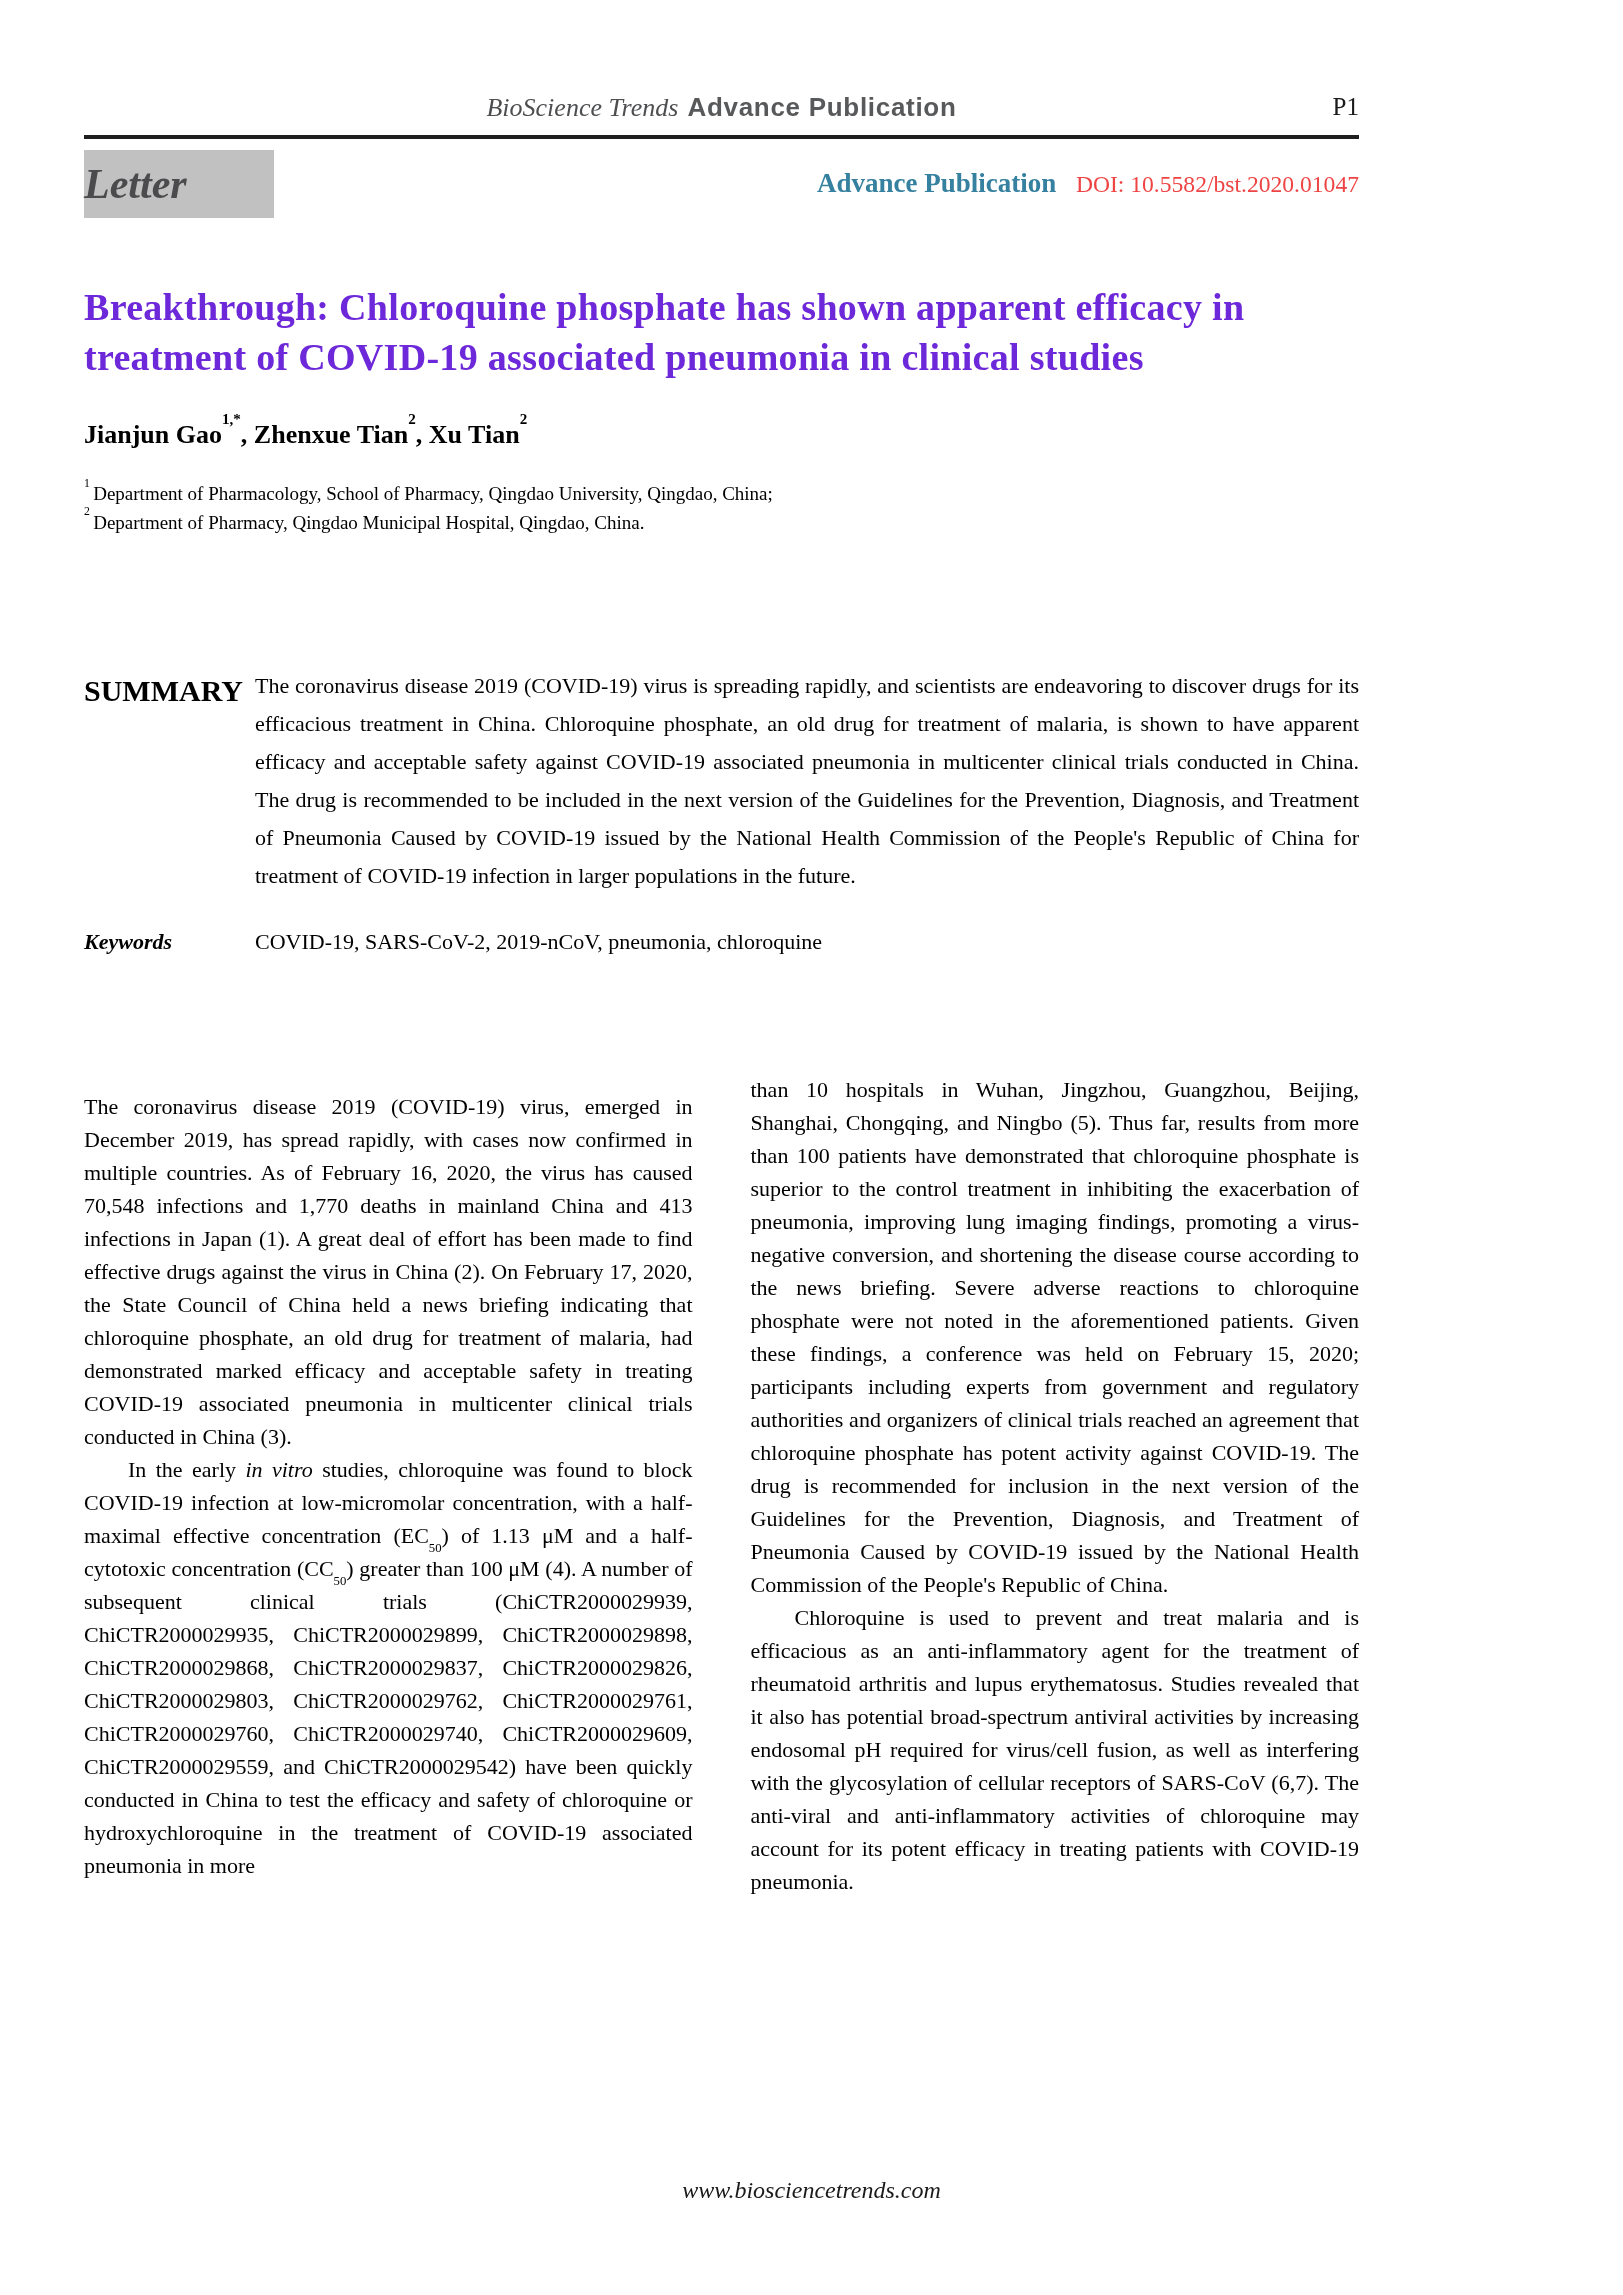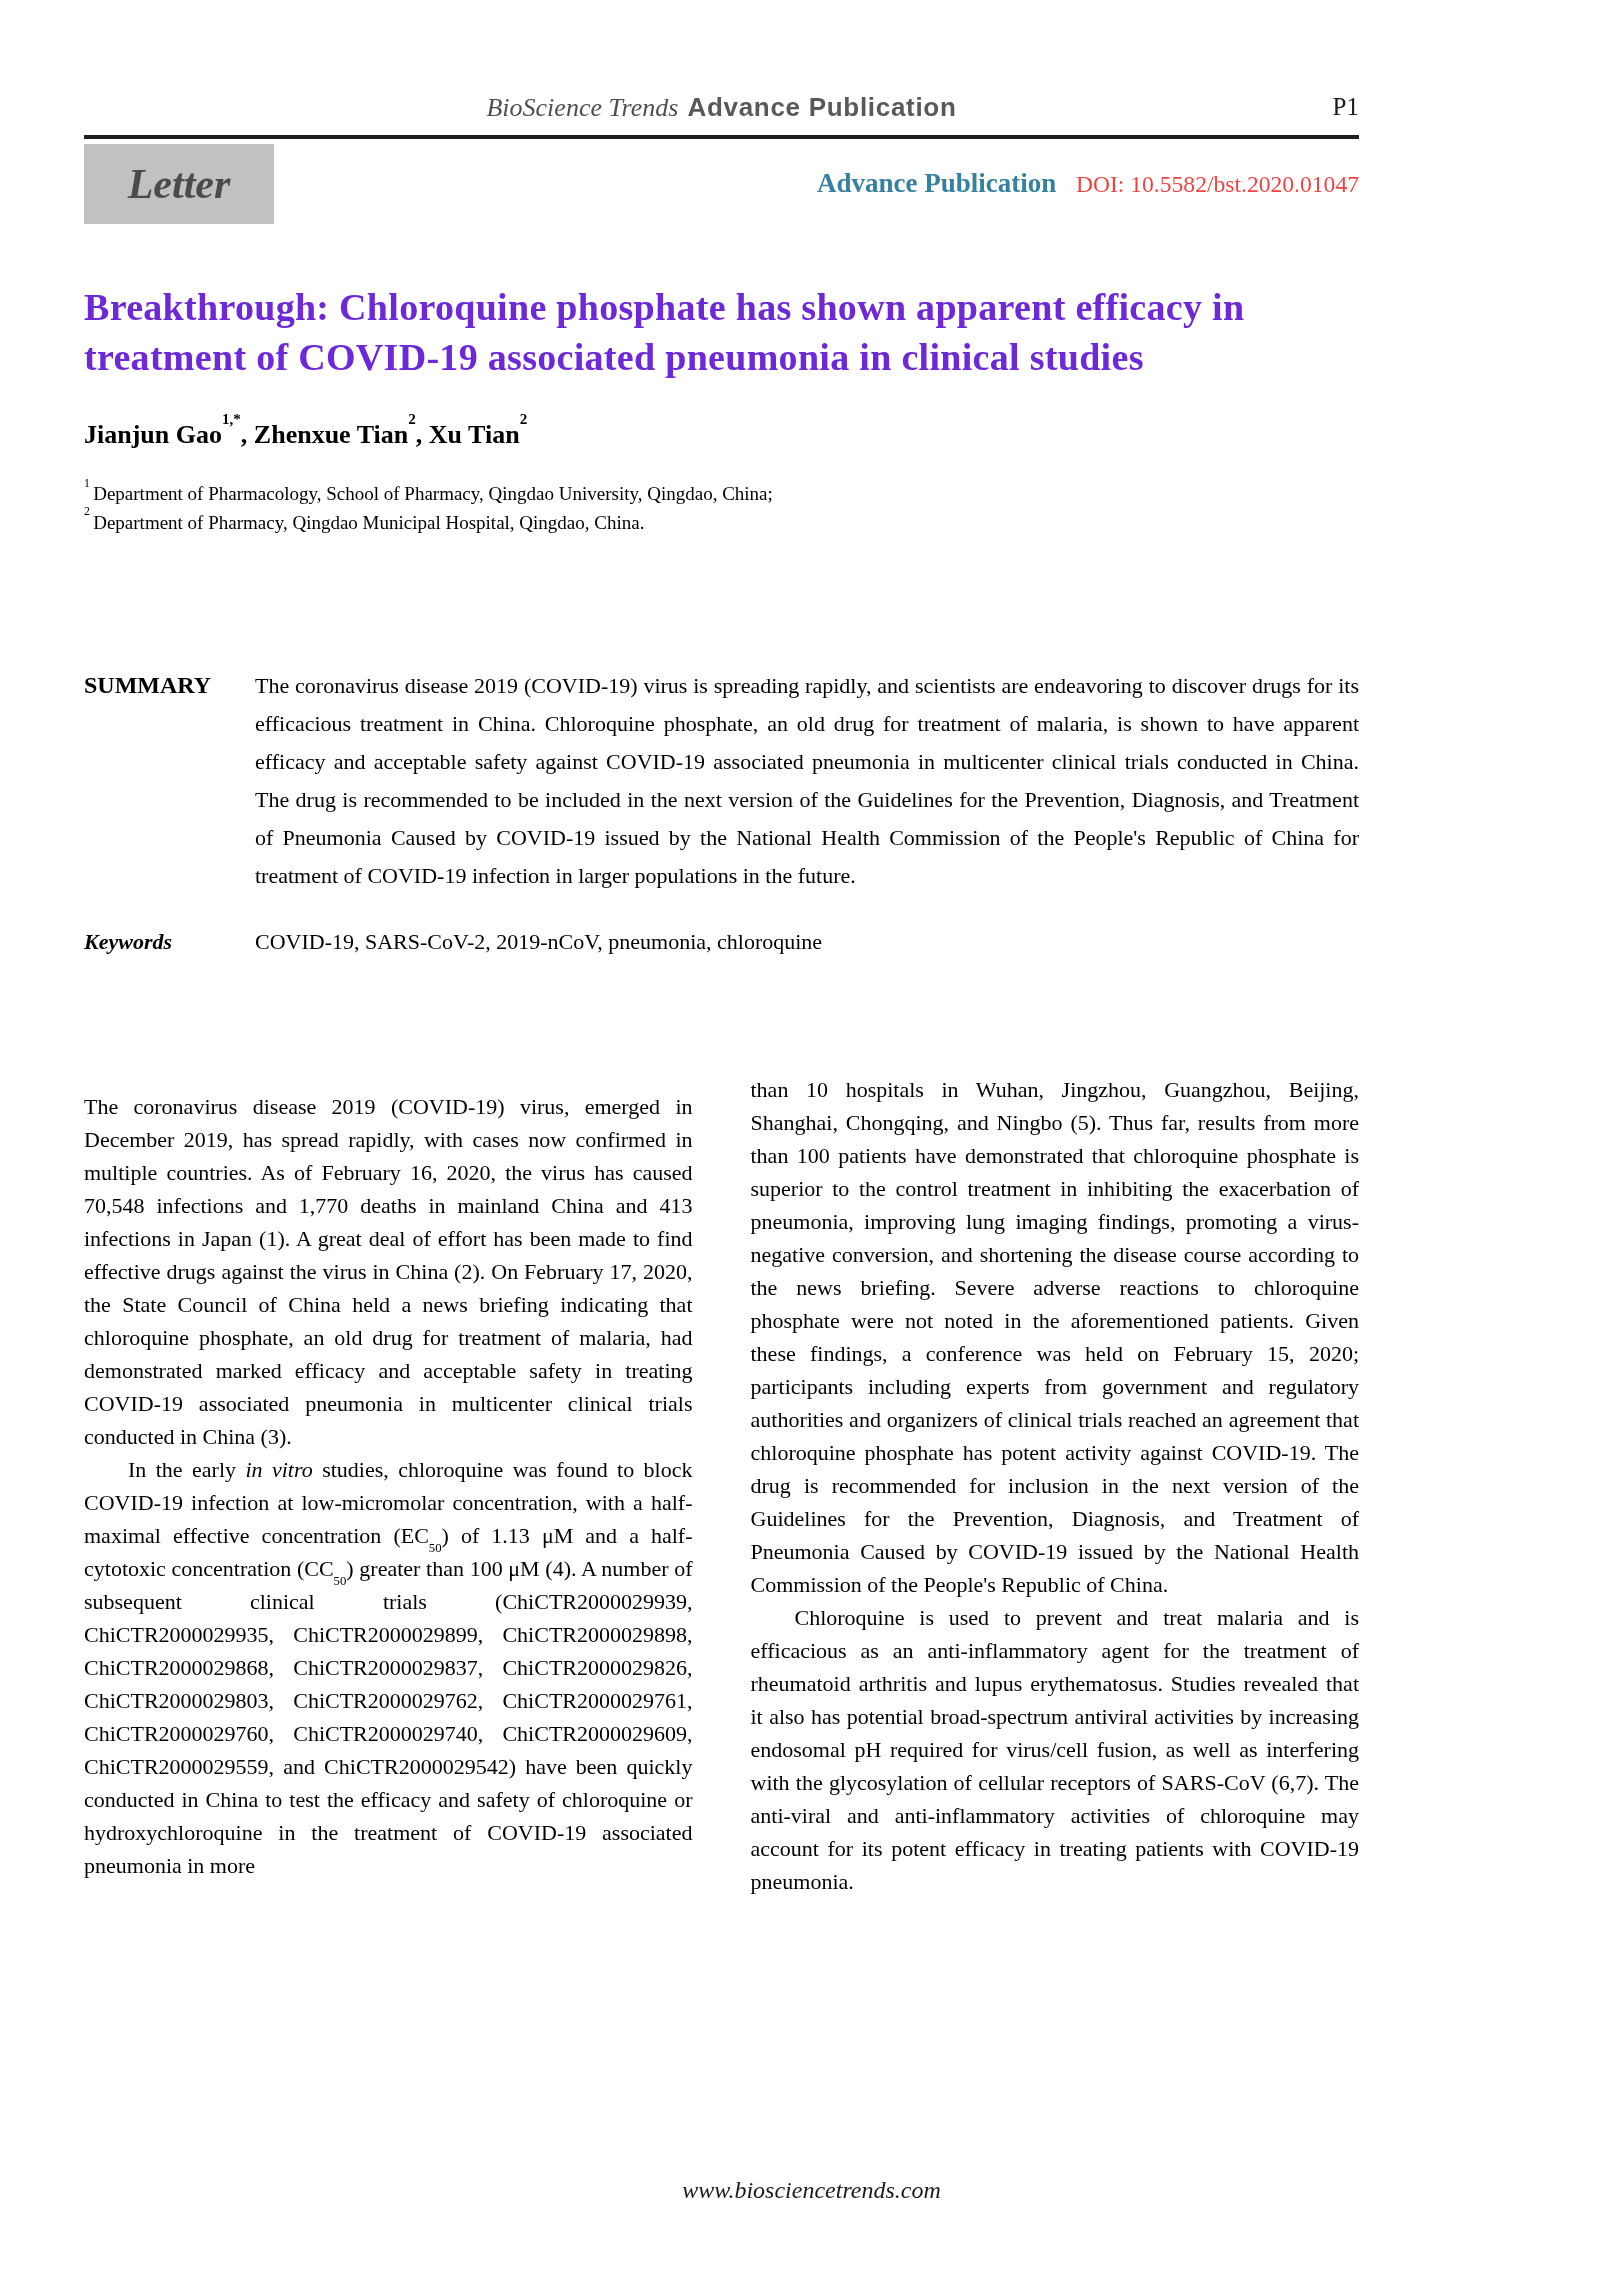--- a/index.html
+++ b/index.html
@@ -55,25 +55,24 @@
   
   .badge-row {
     margin-top: 10.5px;
     display: flex;
     align-items: center;
     justify-content: space-between;
     height: 68px;
   }
   .badge {
     width: 190px;
-    height: 80px;
+    height: 68px;
     background: #c1c1c2;
     display: flex;
     align-items: center;
-    justify-content: center;
   }
   .badge-label {
     font-style: italic;
     font-weight: 700;
     font-size: 42px;
     color: #4b4b4d;
   }
   .status-doi {
     display: flex;
     align-items: baseline;
@@ -125,21 +124,21 @@
   }
 
   
   .summary {
     margin-top: 130px;
     display: grid;
     grid-template-columns: 171px 1fr;
     align-items: start;
   }
   .summary-label {
-    font-size: 24px;
+    font-size: 30px;
     font-weight: 700;
     line-height: 1.58;
   }
   .summary-text {
     margin: 0;
     font-size: 22px;
     line-height: 1.72;
     text-align: justify;
   }
   .keywords {

